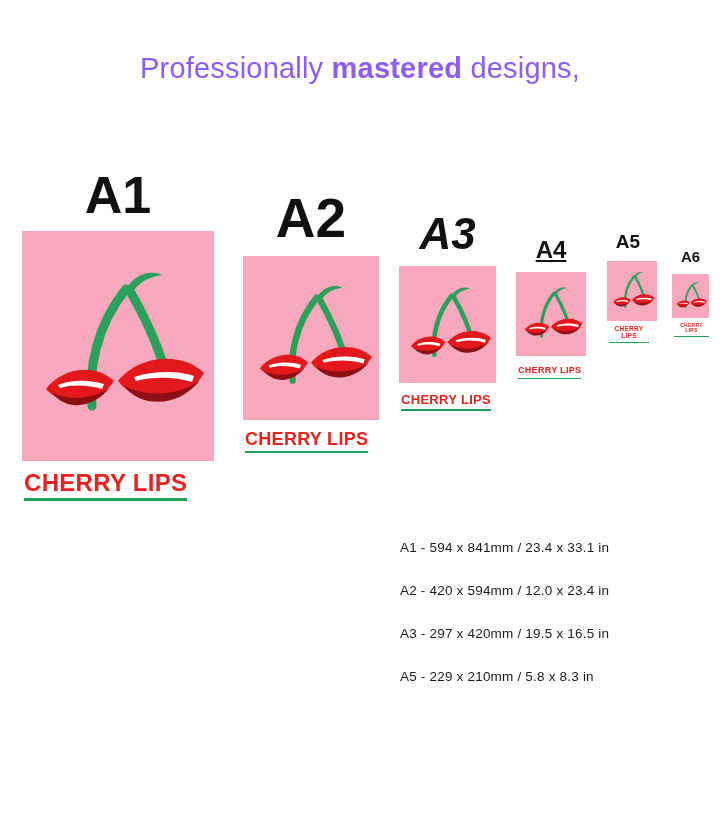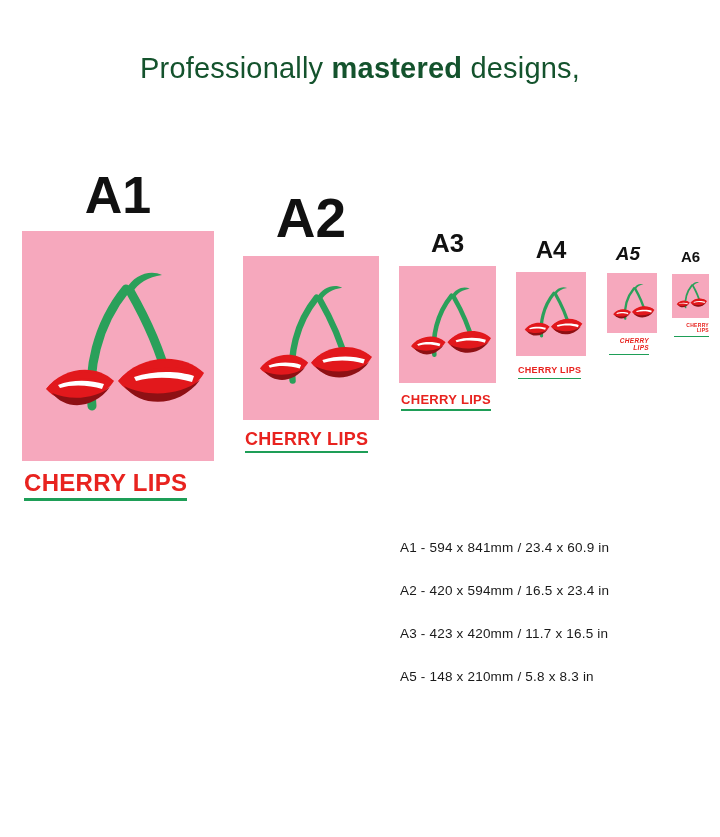--- a/index.html
+++ b/index.html
@@ -19,21 +19,21 @@
   
   .heading {
     text-align: center;
     padding-top: 48px;
     line-height: 1.42;
   }
   .heading .line {
     font-size: 29px;
     font-weight: 400;
     letter-spacing: 0.2px;
-    color: #14532d;
+    color: #8b5cf6;
     display: block;
   }
   .heading .line b {
     font-weight: 700;
   }
 
   
   .poster-row {
     position: relative;
     height: 400px;
@@ -52,21 +52,21 @@
   }
   .poster {
     background: #f6a8bd;
     position: relative;
     overflow: hidden;
   }
   .caption {
     color: #e8231f;
     font-weight: 700;
     letter-spacing: 0.3px;
-    text-align: right;
+    text-align: center;
     line-height: 1;
     position: relative;
     display: inline-block;
   }
   .caption .underline {
     display: block;
     background: #1e9e57;
     width: 100%;
     margin-top: 3px;
   }
@@ -168,21 +168,21 @@
         </svg>
       </div>
     </div>
     <div class="caption cap-below" style="font-size:18px;">
       <span>CHERRY LIPS</span>
       <span class="underline" style="height:2.5px;"></span>
     </div>
   </div>
 
   <div class="poster-block" style="left:399px; bottom:104px; width:97px;">
-    <div class="size-label" style="font-size:26px;">A3</div>
+    <div class="size-label" style="font-size:44px;font-style:italic;">A3</div>
     <div class="poster" style="width:97px; height:117px;">
       <div class="art">
         <svg viewBox="0 0 192 230" preserveAspectRatio="xMidYMid meet" aria-hidden="true">
           <g>
             <path d="M70 175 C66 140 74 95 104 58" stroke="#2aa05a" stroke-width="9" fill="none" stroke-linecap="round"></path>
             <path d="M146 150 C138 118 124 88 108 60" stroke="#2aa05a" stroke-width="9" fill="none" stroke-linecap="round"></path>
             <path d="M104 58 C112 44 128 38 140 44 C126 46 116 52 110 62 Z" fill="#2aa05a"></path>
             <g>
               <path d="M24 158 C40 136 74 132 92 150 C80 170 44 180 24 158 Z" fill="#e2181c"></path>
               <path d="M24 158 C42 146 74 146 92 150 C70 136 40 138 24 158 Z" fill="#e2181c"></path>
@@ -199,21 +199,21 @@
         </svg>
       </div>
     </div>
     <div class="caption cap-below" style="font-size:13px;">
       <span>CHERRY LIPS</span>
       <span class="underline" style="height:2px;"></span>
     </div>
   </div>
 
   <div class="poster-block" style="left:516px; bottom:136px; width:70px;">
-    <div class="size-label" style="font-size:24px;">A4</div>
+    <div class="size-label" style="font-size:24px;text-decoration:underline;">A4</div>
     <div class="poster" style="width:70px; height:84px;">
       <div class="art">
         <svg viewBox="0 0 192 230" preserveAspectRatio="xMidYMid meet" aria-hidden="true">
           <g>
             <path d="M70 175 C66 140 74 95 104 58" stroke="#2aa05a" stroke-width="9" fill="none" stroke-linecap="round"></path>
             <path d="M146 150 C138 118 124 88 108 60" stroke="#2aa05a" stroke-width="9" fill="none" stroke-linecap="round"></path>
             <path d="M104 58 C112 44 128 38 140 44 C126 46 116 52 110 62 Z" fill="#2aa05a"></path>
             <g>
               <path d="M24 158 C40 136 74 132 92 150 C80 170 44 180 24 158 Z" fill="#e2181c"></path>
               <path d="M24 158 C42 146 74 146 92 150 C70 136 40 138 24 158 Z" fill="#e2181c"></path>
@@ -229,21 +229,21 @@
           </g>
         </svg>
       </div>
     </div>
     <div class="caption cap-below" style="font-size:9px;">
       <span>CHERRY LIPS</span>
       <span class="underline" style="height:1.5px;"></span>
     </div>
   </div>
 
-  <div class="poster-block" style="left:607px; bottom:160px; width:42px;font-style:italic;">
+  <div class="poster-block" style="left:607px; bottom:172px; width:42px;">
     <div class="size-label" style="font-size:19px;">A5</div>
     <div class="poster" style="width:50px; height:60px;">
       <div class="art">
         <svg viewBox="0 0 192 230" preserveAspectRatio="xMidYMid meet" aria-hidden="true">
           <g>
             <path d="M70 175 C66 140 74 95 104 58" stroke="#2aa05a" stroke-width="9" fill="none" stroke-linecap="round"></path>
             <path d="M146 150 C138 118 124 88 108 60" stroke="#2aa05a" stroke-width="9" fill="none" stroke-linecap="round"></path>
             <path d="M104 58 C112 44 128 38 140 44 C126 46 116 52 110 62 Z" fill="#2aa05a"></path>
             <g>
               <path d="M24 158 C40 136 74 132 92 150 C80 170 44 180 24 158 Z" fill="#e2181c"></path>
@@ -294,17 +294,17 @@
     </div>
     <div class="caption cap-below" style="font-size:5px; margin-top:4px;">
       <span>CHERRY LIPS</span>
       <span class="underline" style="height:1px;"></span>
     </div>
   </div>
 
 </div>
 
 <div class="dims">
-  <div class="dim-row">A1 - 594 x 841mm  /  23.4 x 60.9 in</div>
-  <div class="dim-row">A2  - 420 x 594mm  /  16.5 x 23.4 in</div>
-  <div class="dim-row">A3 - 423 x 420mm  /  11.7 x 16.5 in</div>
-  <div class="dim-row">A5 - 148 x 210mm  /  5.8 x 8.3 in</div>
+  <div class="dim-row">A1 - 594 x 841mm  /  23.4 x 33.1 in</div>
+  <div class="dim-row">A2  - 420 x 594mm  /  12.0 x 23.4 in</div>
+  <div class="dim-row">A3 - 297 x 420mm  /  19.5 x 16.5 in</div>
+  <div class="dim-row">A5 - 229 x 210mm  /  5.8 x 8.3 in</div>
 </div>
 
 </body></html>

